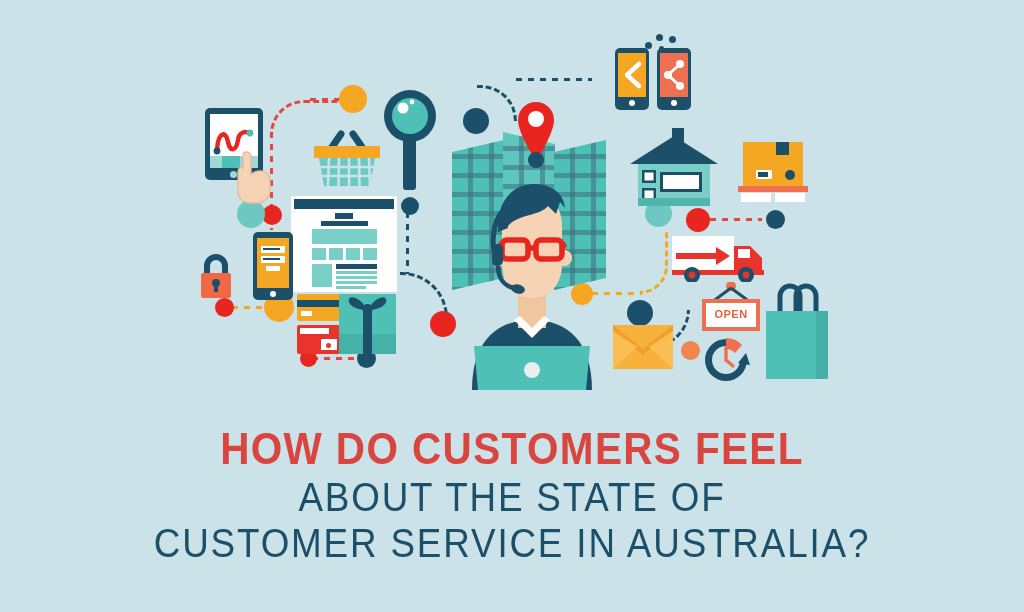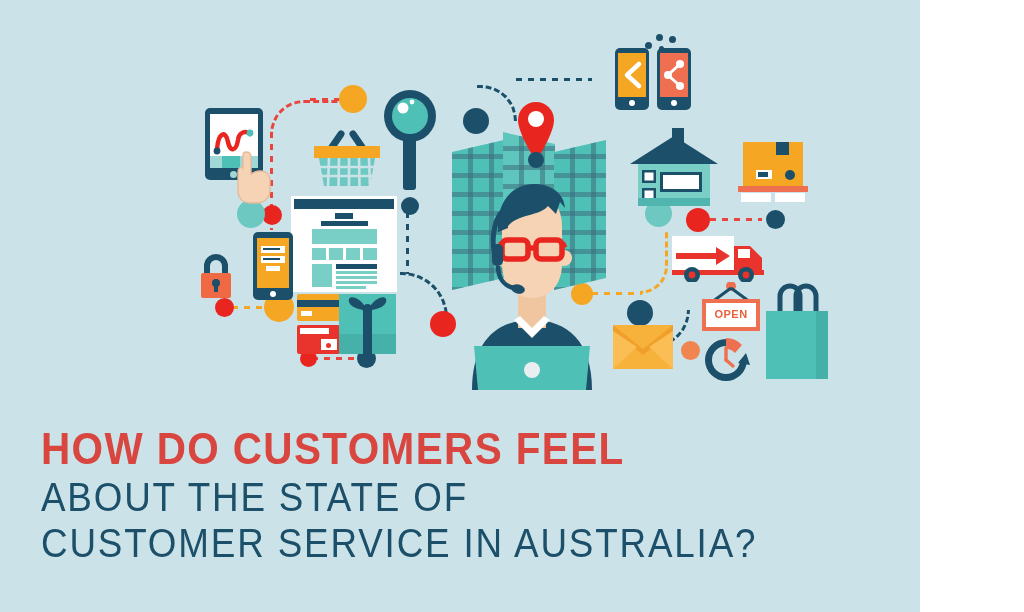--- a/index.html
+++ b/index.html
@@ -3,30 +3,31 @@
 <meta charset="utf-8">
 <style>
   * { box-sizing: border-box; margin: 0; padding: 0; }
   html, body {
     width: 1024px; height: 612px;
     font-family: "Liberation Sans", sans-serif;
     overflow: hidden;
   }
   #canvas {
     position: relative;
-    width: 920px; height: 612px;
+    width: 1024px; height: 612px;
     background: #cbe3e8;
   }
   .abs { position: absolute; }
 
   
   #headline {
     position: absolute;
     left: 0; top: 424px;
     width: 1024px;
+    text-align: center;
   }
   #headline .line1 {
     color: #d9453f;
     font-size: 44px;
     font-weight: bold;
     letter-spacing: 1.5px;
     line-height: 50px;
     font-stretch: condensed;
     transform: scaleX(0.92);
   }

